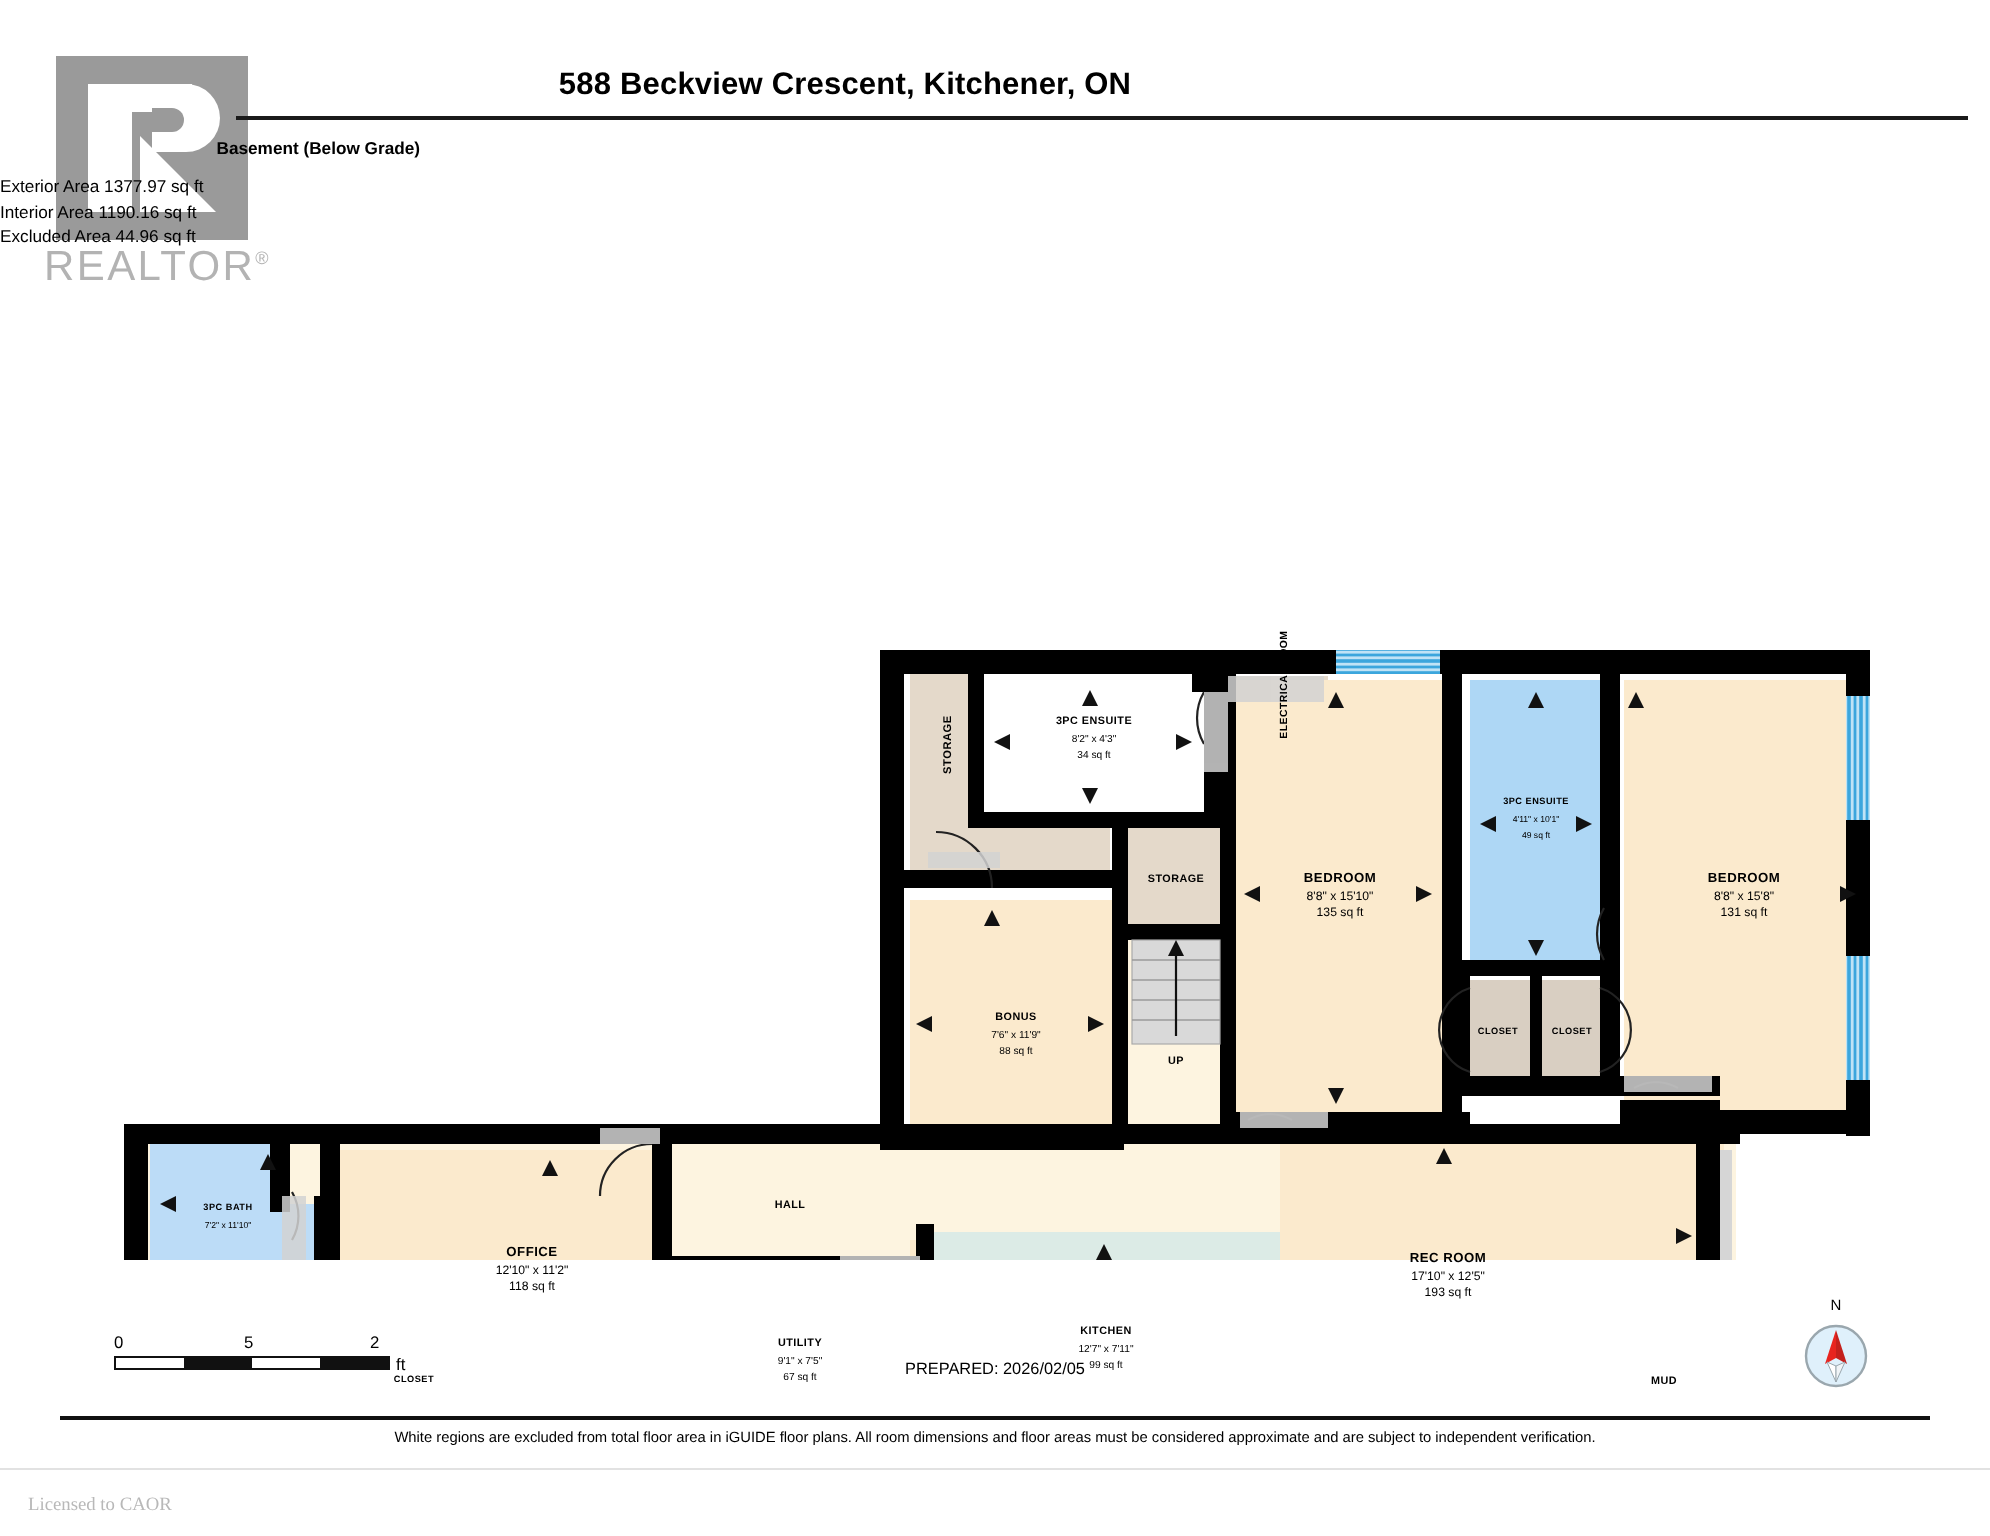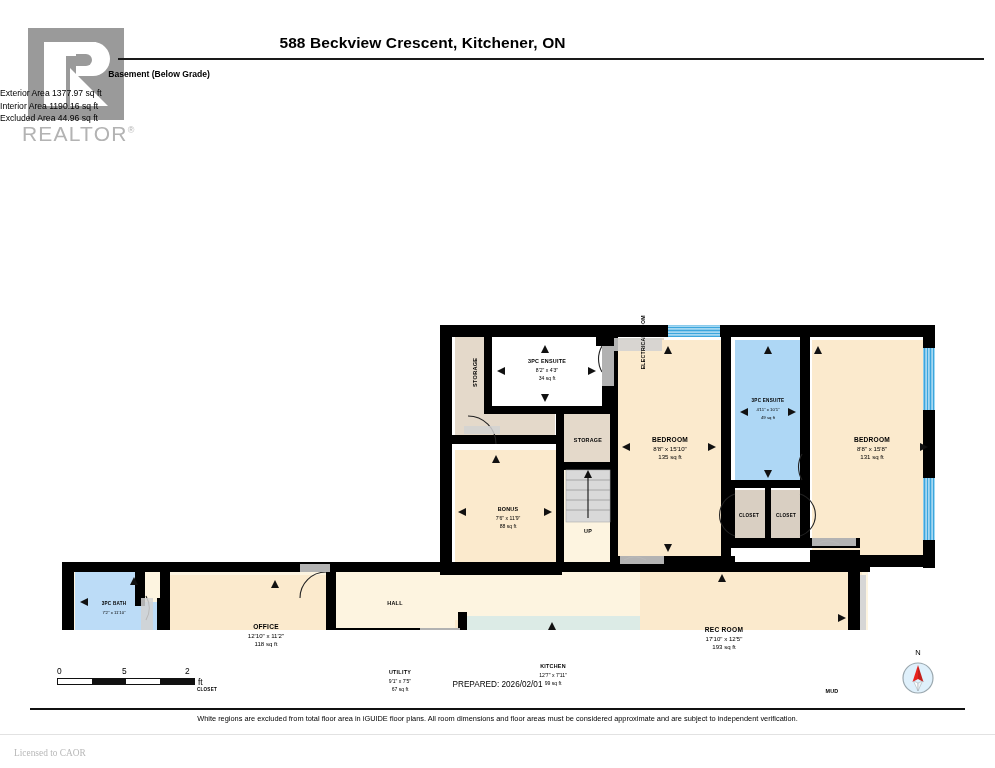--- a/index.html
+++ b/index.html
@@ -428,21 +428,21 @@
     </div>
   </div>
   <div id="scale-bars">
     <i></i>
     <i></i>
     <i></i>
     <i></i>
   </div>
   <div id="scale-unit">ft</div>
 
-  <div id="prepared">PREPARED: 2026/02/01</div>
+  <div id="prepared">PREPARED: 2026/02/05</div>
 
   <div id="foot-rule"></div>
   <div id="disclaimer">White regions are excluded from total floor area in iGUIDE floor plans. All room dimensions and floor areas must be considered approximate and are subject to independent verification.</div>
 </div>
 
 <div id="compass-n">N</div>
 <div id="compass">
   <svg width="40" height="40" viewBox="0 0 40 40">
     <circle cx="20" cy="20" r="15" fill="#dff0fb" stroke="#9aa7ae" stroke-width="1.2"></circle>
     <polygon points="20,7 14.5,24 20,21" fill="#e8241f"></polygon>

